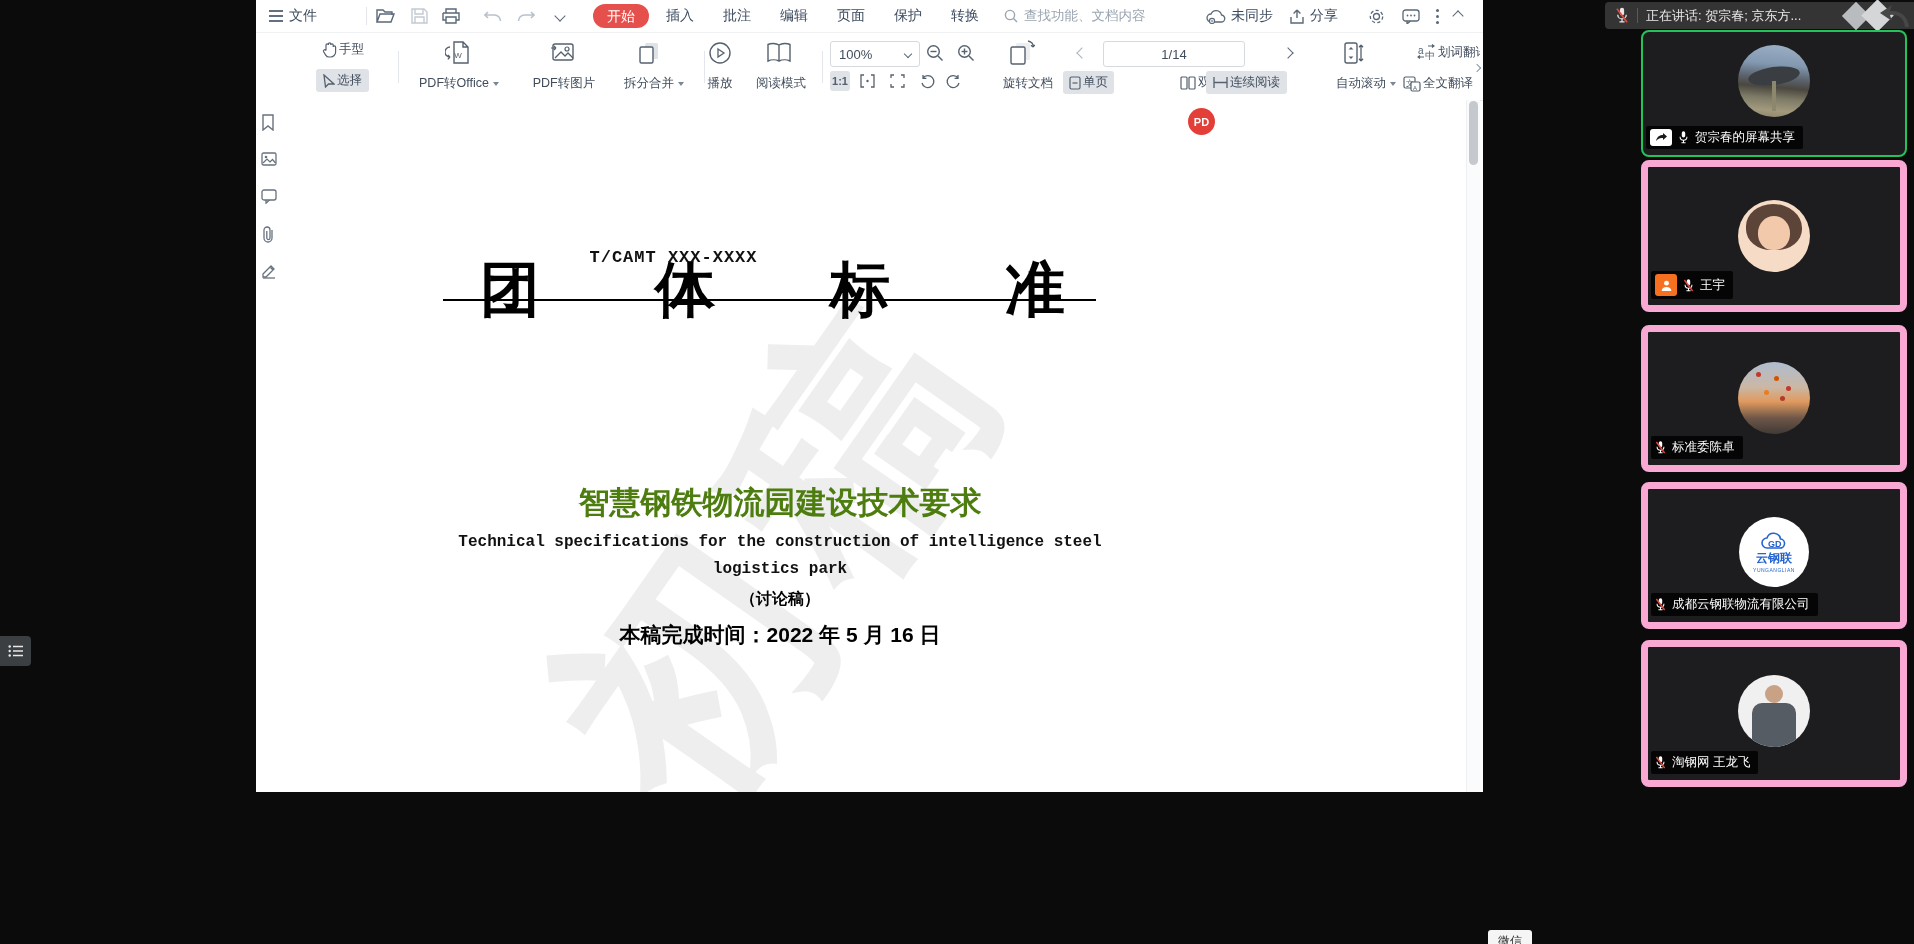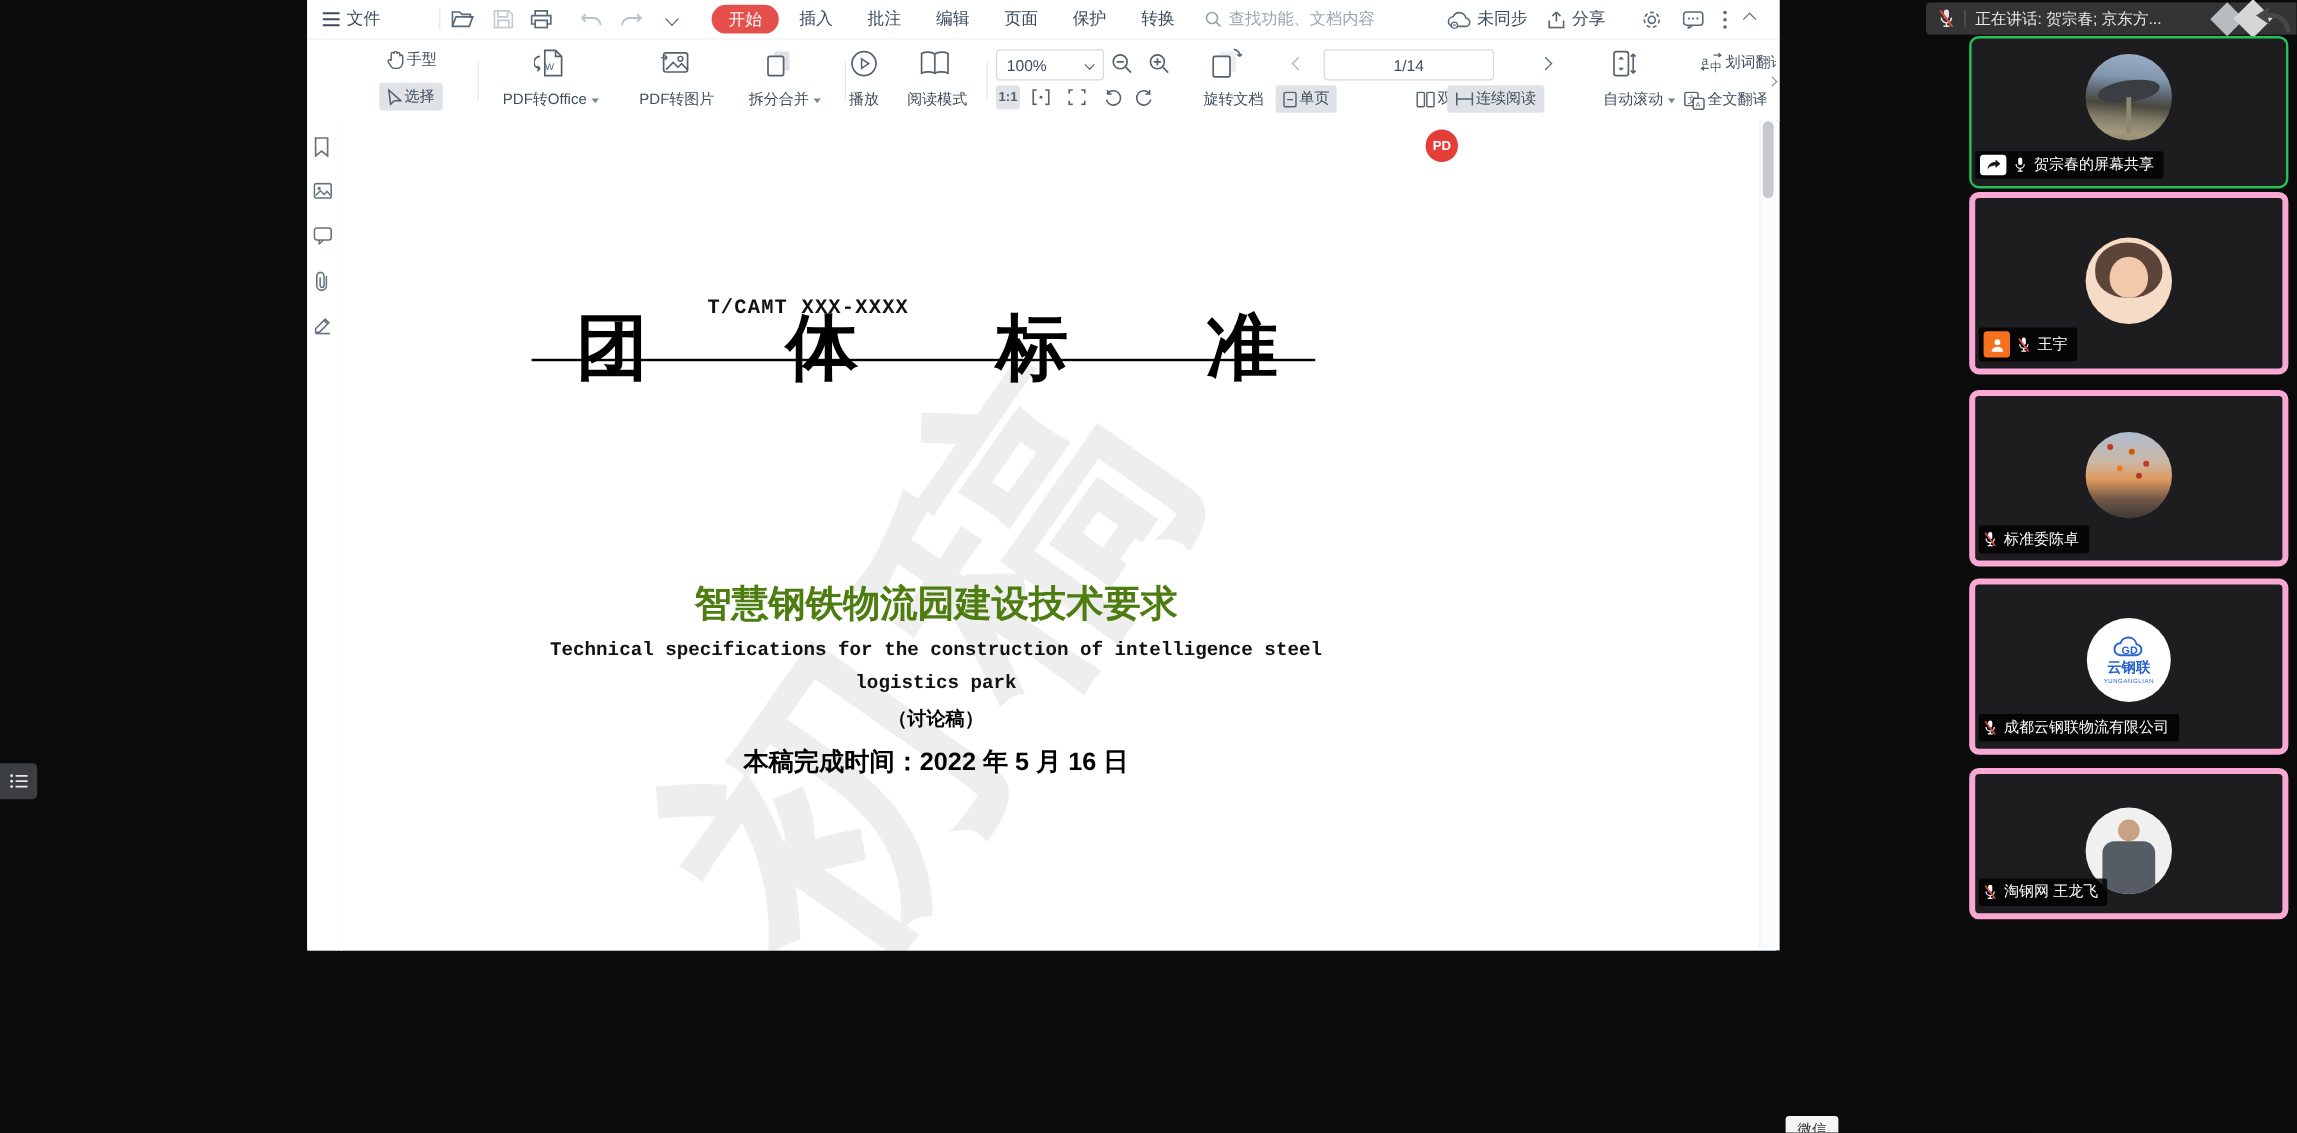--- a/index.html
+++ b/index.html
@@ -62,21 +62,21 @@
   .stubbox{position:absolute;top:5px;height:12px;background:#fff;border:1px solid #d7dade;border-radius:2px;}
   
   .sidewidget{left:0;top:636px;width:31px;height:30px;background:#3c3f41;border-radius:0 4px 4px 0;
               display:flex;align-items:center;justify-content:center;color:#e8e8e8;}
   
   .speakbar{left:1605px;top:2px;width:309px;height:27px;background:#343434;border-radius:4px 0 0 4px;
             display:flex;align-items:center;color:#e8e8e8;font-size:13px;gap:8px;padding-left:10px;box-sizing:border-box;}
   .barsep{width:1px;height:15px;background:#5a5a5a;}
   .deco1{left:1846px;top:6px;width:20px;height:20px;background:#b9bcbf;transform:rotate(45deg);}
   .deco2{left:1866px;top:4px;width:23px;height:23px;background:#d4d6d8;transform:rotate(45deg);}
-  .tile{position:absolute;left:1641px;width:266px;background:#1d1d1f;border:5px solid #f9a8d4;border-radius:8px;
+  .tile{position:absolute;left:1641px;width:266px;background:#1d1d1f;border:7px solid #f9a8d4;border-radius:8px;
         box-sizing:border-box;}
   .tile.active{border:2px solid #24c25a;}
   .avatar{position:absolute;left:50%;transform:translateX(-50%);border-radius:50%;overflow:hidden;}
   .namebar{position:absolute;left:3px;bottom:6px;max-width:250px;background:rgba(0,0,0,0.82);border-radius:2px;
            display:flex;align-items:center;gap:6px;padding:3px 8px 3px 4px;color:#fff;font-size:12.5px;white-space:nowrap;
            overflow:hidden;}
   .sharebadge{width:22px;height:17px;background:#fff;border-radius:3px;display:flex;align-items:center;justify-content:center;flex:none;}
   .personbadge{width:22px;height:22px;background:#f5711f;border-radius:3px;display:flex;align-items:center;justify-content:center;flex:none;}
   
   .av1{width:72px;height:72px;background:linear-gradient(185deg,#9db0c6 0%,#8399b1 28%,#5d6570 45%,#4a473f 58%,#7d7a66 72%,#a39a7e 88%,#8e8568 100%);}
@@ -567,21 +567,21 @@
     <div class="namebar">
       <svg width="11" height="15" viewBox="0 0 16 20">
           <rect x="5.5" y="1" width="5" height="9" rx="2.5" fill="#fff"></rect>
           <path d="M3 9 a5 5 0 0 0 10 0 M8 14 v3 M5 17.5 h6" fill="none" stroke="#fff" stroke-width="1.5"></path>
           <line x1="2" y1="2" x2="14" y2="18" stroke="#e34a3f" stroke-width="2"></line>
         </svg>
       <span>标准委陈卓</span>
     </div>
   </div>
 
-  <div class="tile" style="top:640px;height:126px;">
+  <div class="tile" style="top:640px;height:147px;">
     <div class="avatar av5" style="top:28px;"></div>
     <div class="namebar">
       <svg width="11" height="15" viewBox="0 0 16 20">
           <rect x="5.5" y="1" width="5" height="9" rx="2.5" fill="#fff"></rect>
           <path d="M3 9 a5 5 0 0 0 10 0 M8 14 v3 M5 17.5 h6" fill="none" stroke="#fff" stroke-width="1.5"></path>
           <line x1="2" y1="2" x2="14" y2="18" stroke="#e34a3f" stroke-width="2"></line>
         </svg>
       <span>淘钢网 王龙飞</span>
     </div>
   </div>

